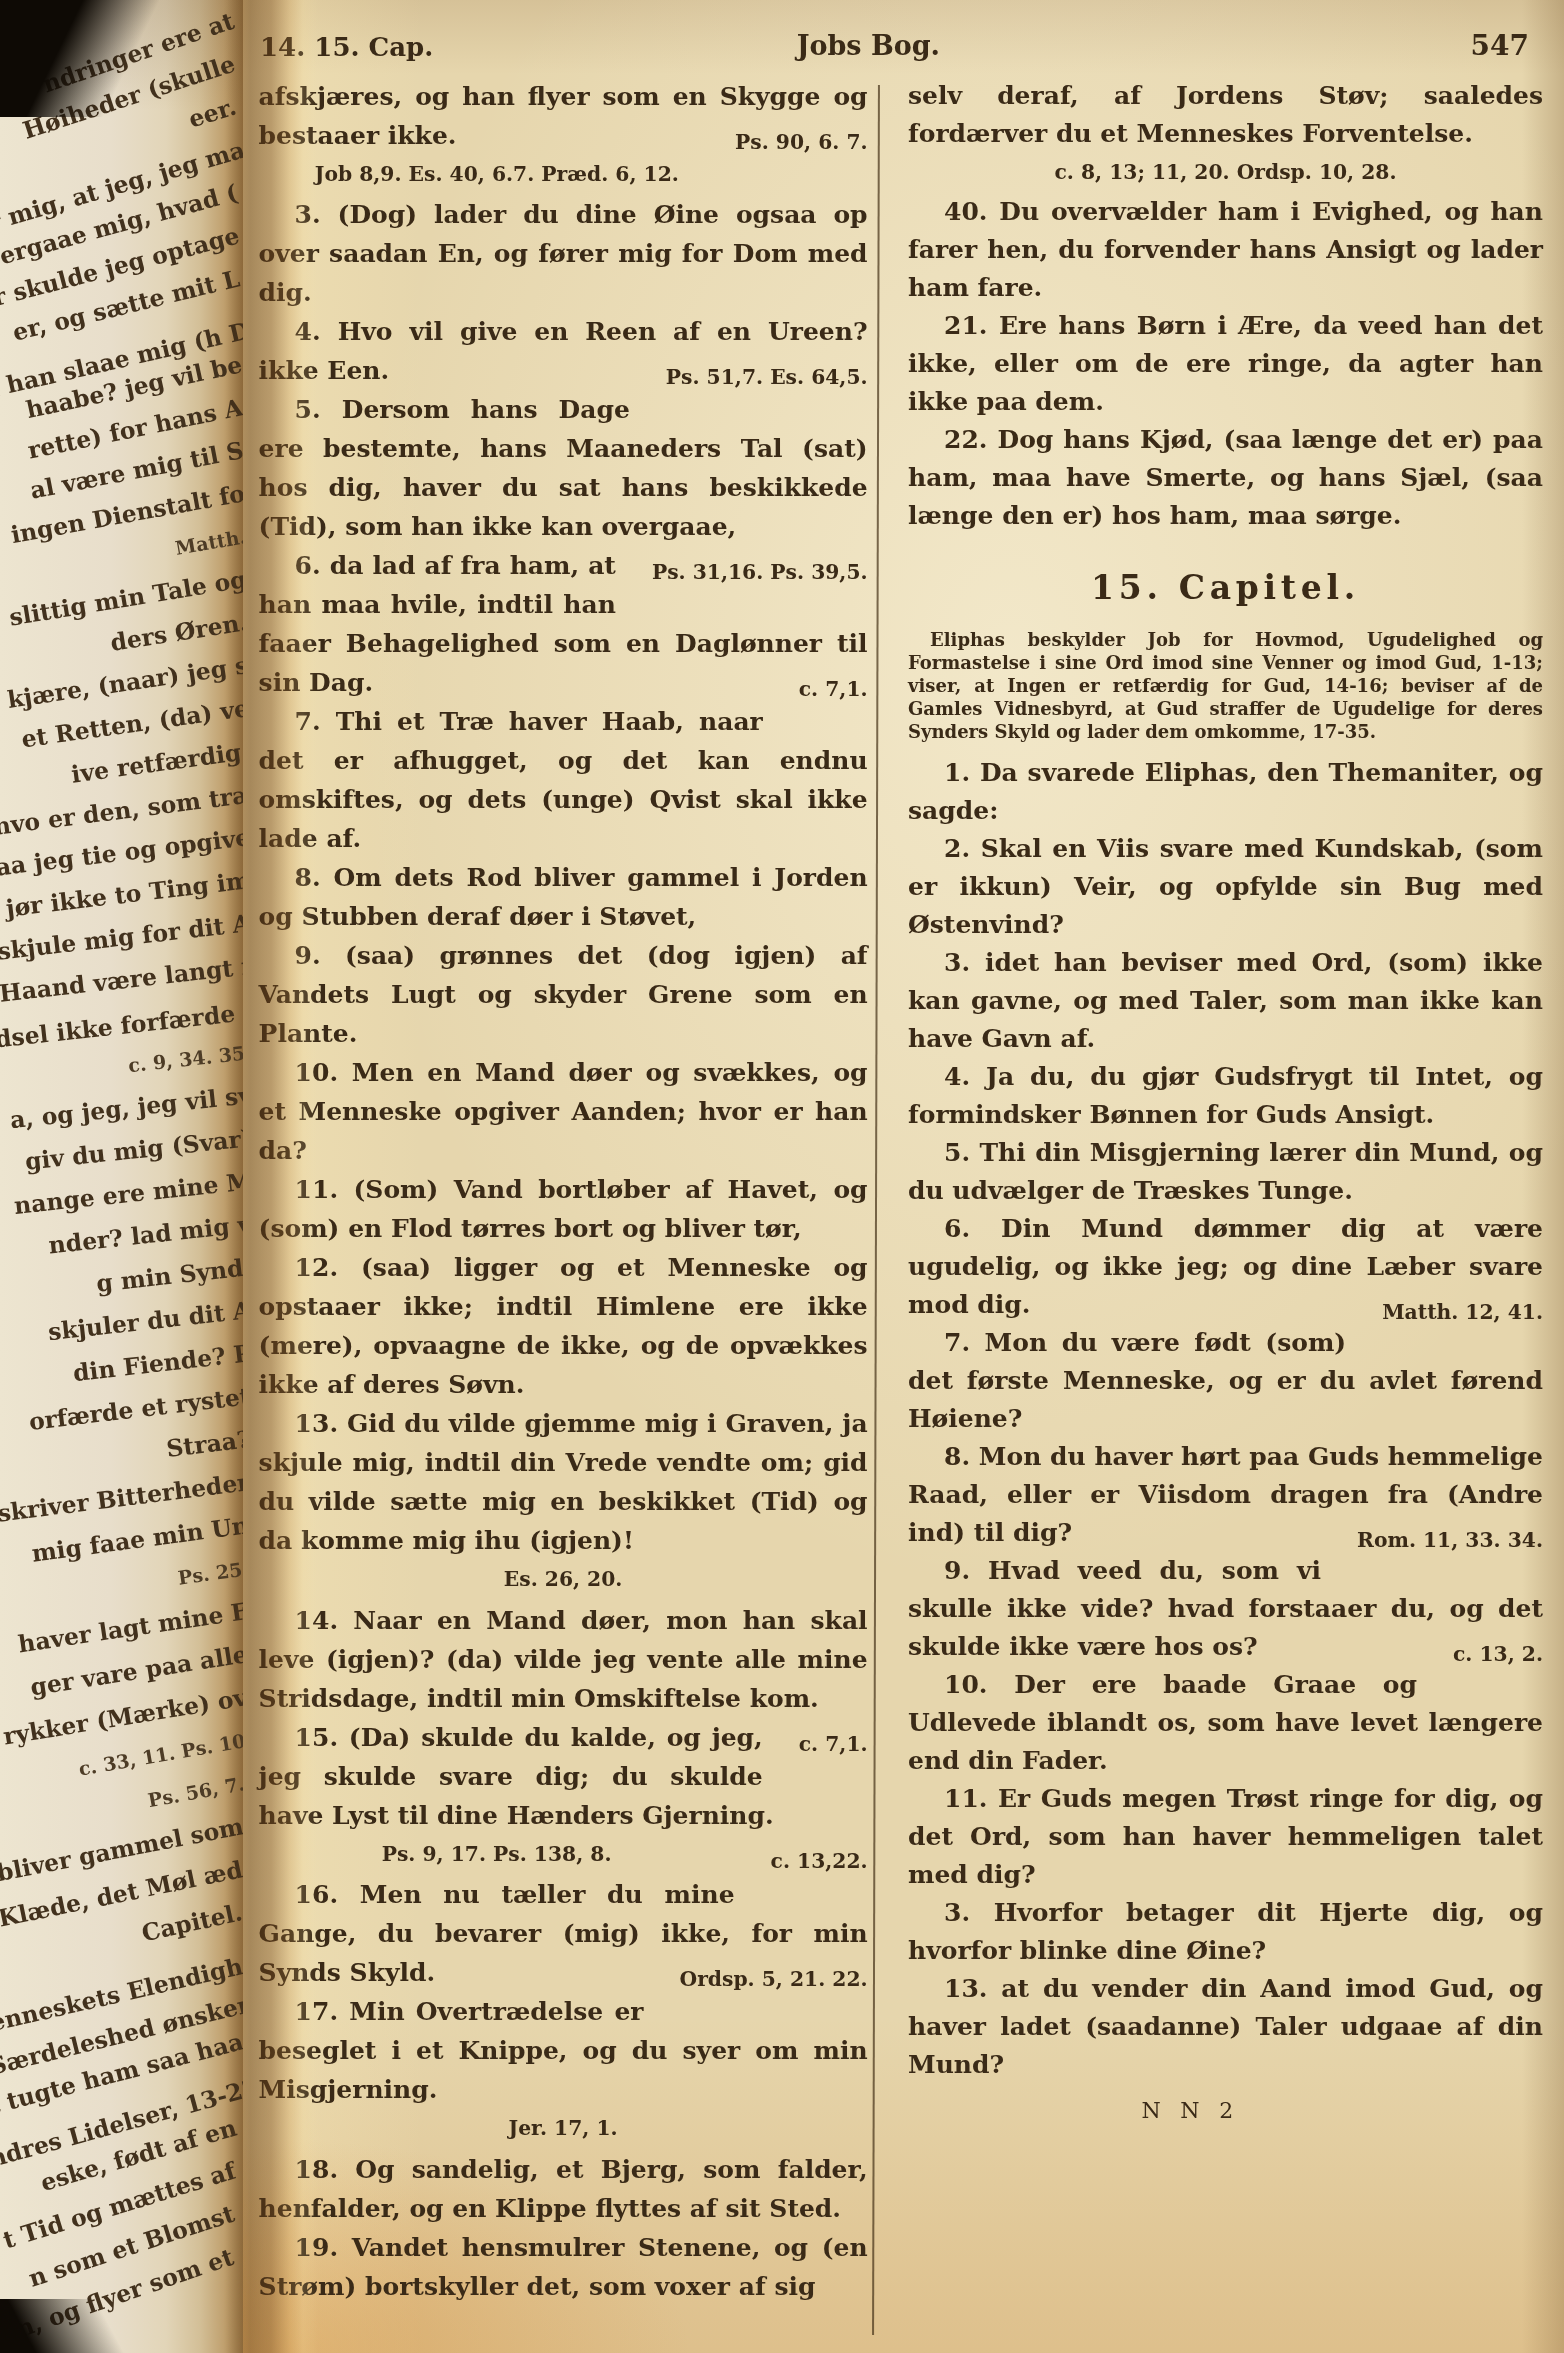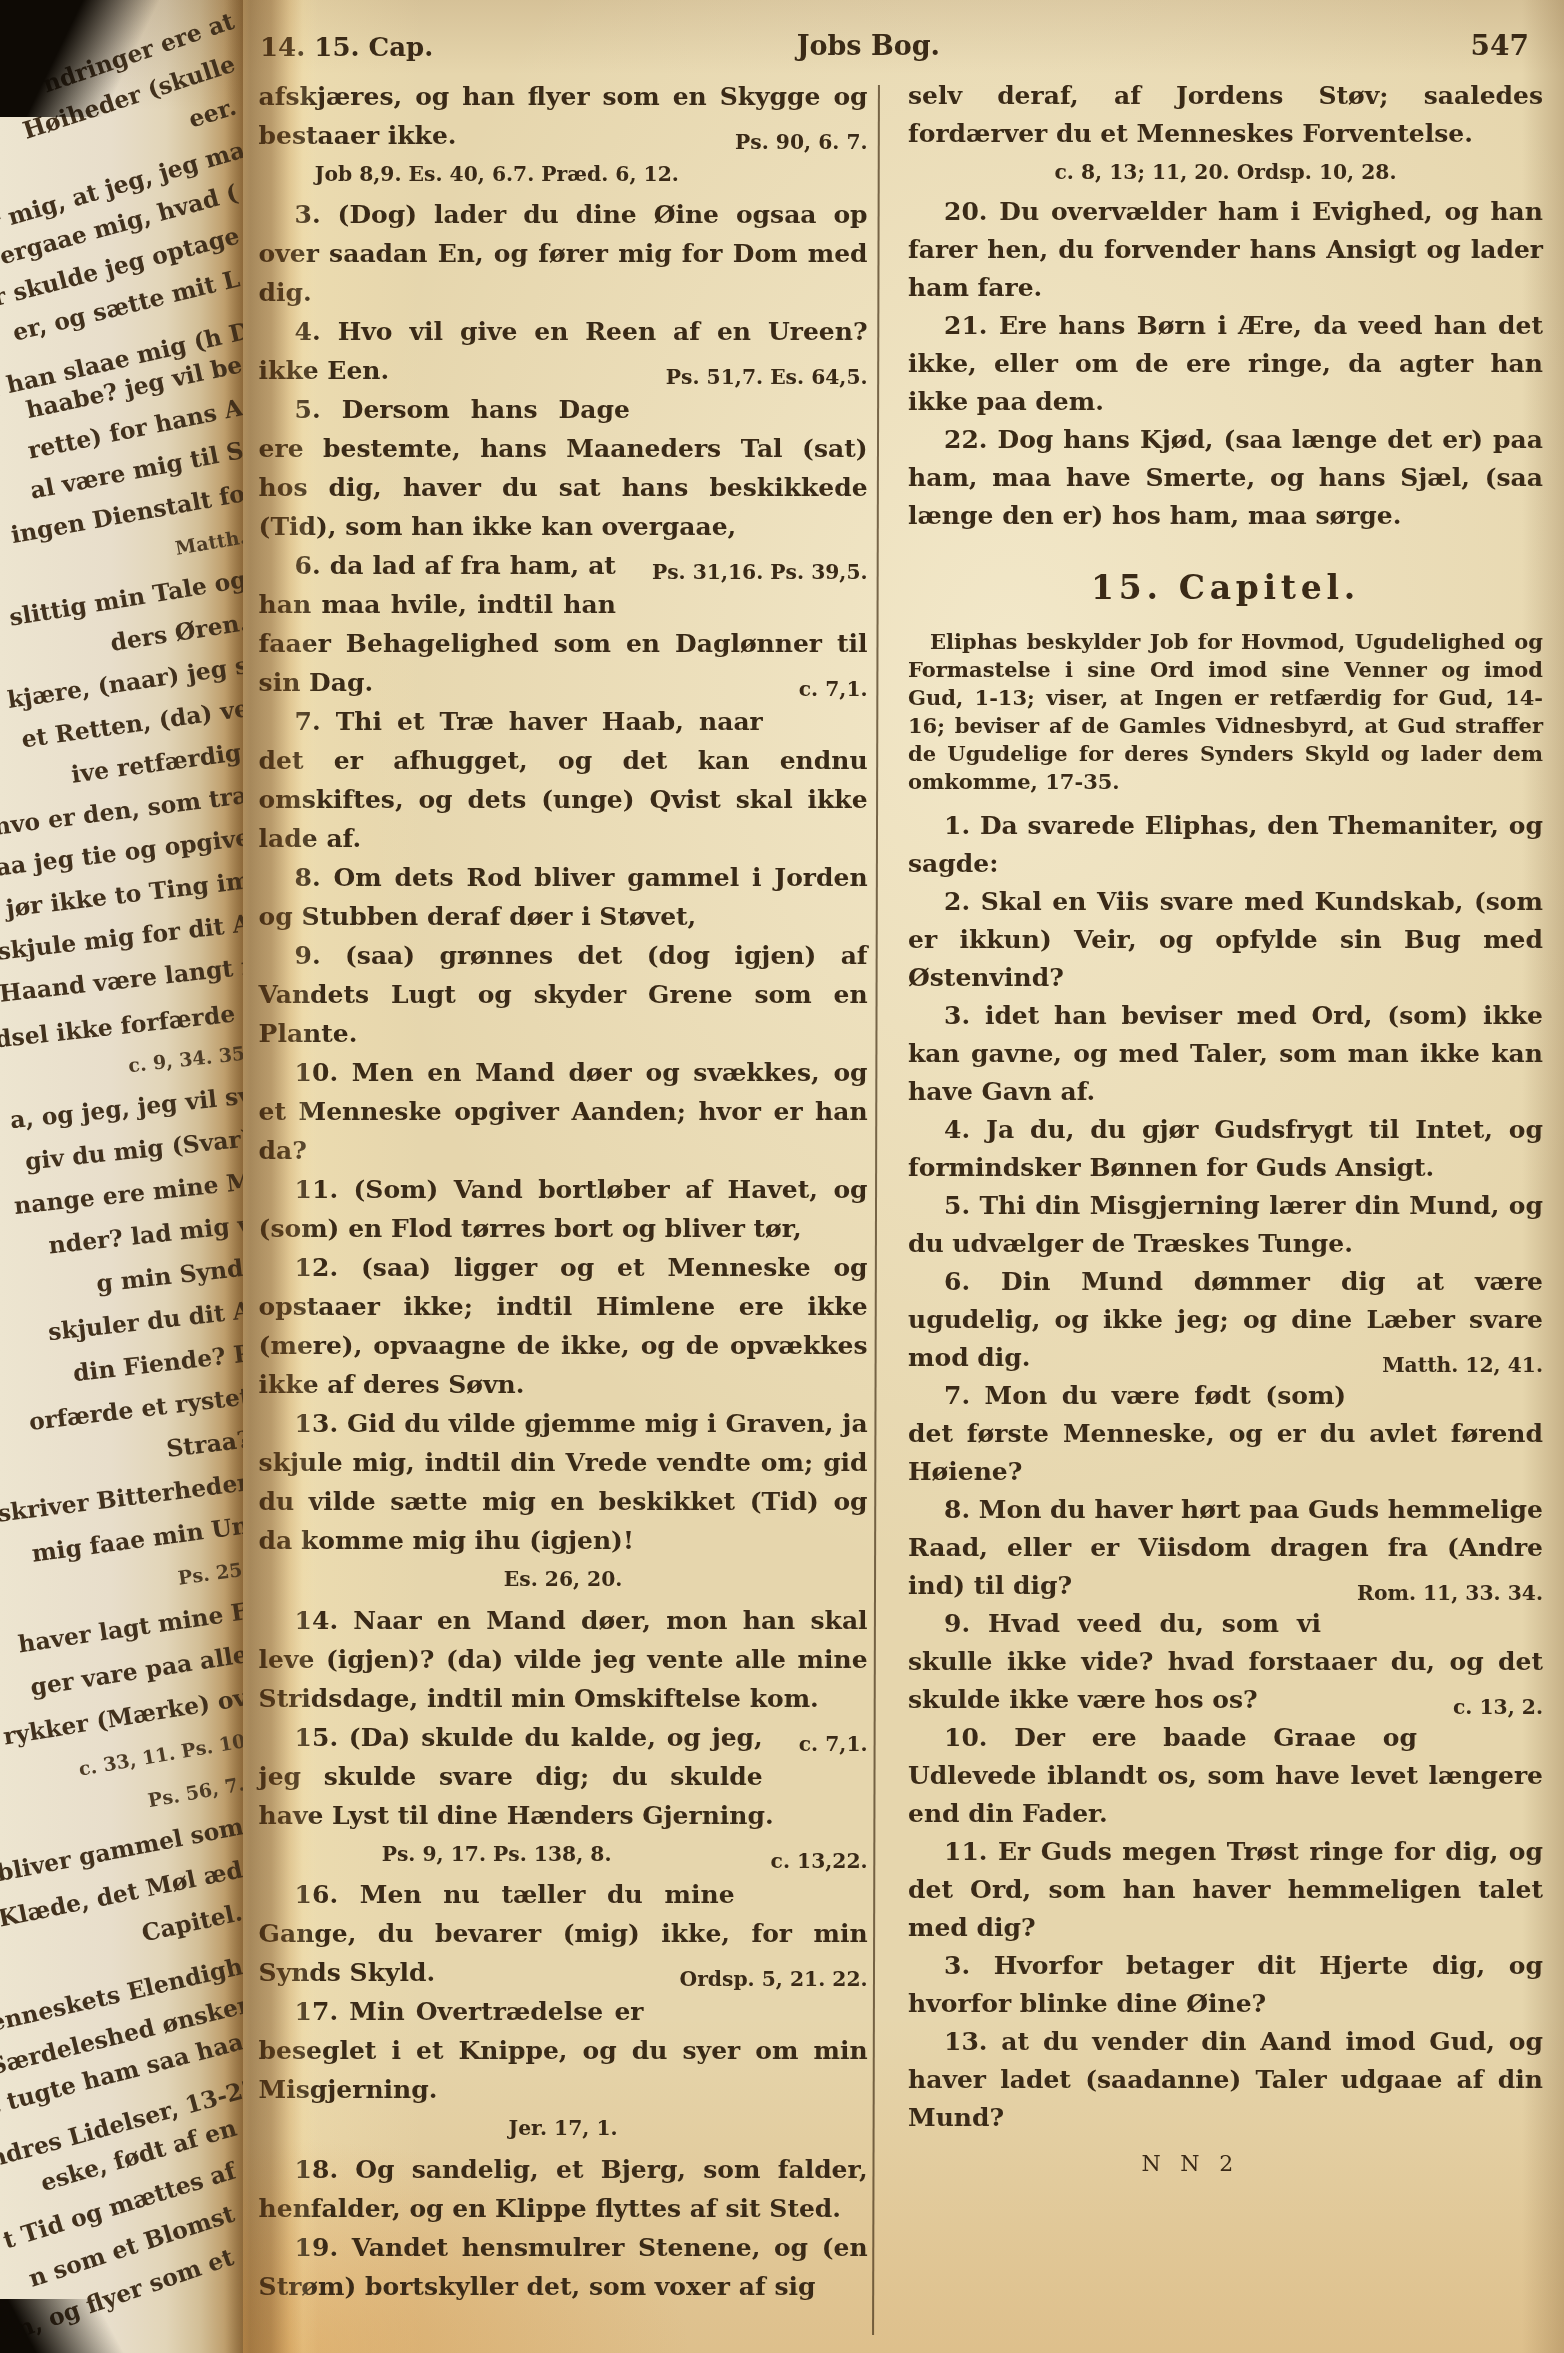--- a/index.html
+++ b/index.html
@@ -56,21 +56,21 @@
   .col-left  { left:15.6px;  width:609px; }
   .col-right { left:653px; width:635px;margin-left:12px; }
   .divider { position:absolute; left:632px; top:85px; width:1.6px; height:2250px; background:rgba(72,52,26,.72); transform:rotate(.15deg); }
   .para { font-size:25px; font-weight:bold; text-align:justify; margin:0; }
   .col-left  .para { line-height:39px; }
   .col-right .para { line-height:38px; }
   .para.indent { text-indent:36px; }
   .refr { float:right; font-size:20.3px; padding-top:7px; font-weight:bold; }
   .refline { font-size:20.3px; font-weight:bold; text-align:center; line-height:31px; margin:3.9px 0 5.5px; }
   .chapter { font-size:33px; font-weight:bold; text-align:center; letter-spacing:4.7px; margin:33px 0 20.3px; }
-  .intro { font-size:21px; line-height:28px; font-weight:bold; text-align:justify; text-indent:22px; margin:0 0 11px; }
+  .intro { font-size:18px; line-height:23px; font-weight:bold; text-align:justify; text-indent:22px; margin:0 0 11px; }
   .signature { text-align:center; font-size:22px; font-weight:normal; letter-spacing:6.3px; margin-top:14px; padding-right:70px; }
 </style>
 </head>
 <body>
 
 <div class="left-page">
   <div class="prev-frags">
       <div class="frag"><span style="transform: translateX(0px) rotate(-19deg);">ndringer ere at</span></div>
       <div class="frag"><span style="transform: translateX(1.1px) rotate(-18deg);">Høiheder (skulle</span></div>
       <div class="frag"><span style="transform: translateX(2.3px) rotate(-17.1deg);">eer.</span></div>
@@ -154,21 +154,21 @@
       <div class="refline">Ps. 9, 17.   Ps. 138, 8.</div>
       <p class="para indent">16. Men nu tæller du mine Gange, du bevarer (mig) ikke, for min Synds Skyld. <span class="refr">Ordsp. 5, 21. 22.</span></p>
       <p class="para indent">17. Min Overtrædelse er beseglet i et Knippe, og du syer om min Misgjerning. </p>
       <div class="refline">Jer. 17, 1.</div>
       <p class="para indent">18. Og sandelig, et Bjerg, som falder, henfalder, og en Klippe flyttes af sit Sted. </p>
       <p class="para indent">19. Vandet hensmulrer Stenene, og (en Strøm) bortskyller det, som voxer af sig </p>
     </div>
   <div class="col col-right" id="col-right">
       <p class="para">selv deraf, af Jordens Støv; saaledes fordærver du et Menneskes Forventelse. </p>
       <div class="refline">c. 8, 13;  11, 20.   Ordsp. 10, 28.</div>
-      <p class="para indent">20. Du overvælder ham i Evighed, og han farer hen, du forvender hans Ansigt og lader ham fare. </p>
+      <p class="para indent">40. Du overvælder ham i Evighed, og han farer hen, du forvender hans Ansigt og lader ham fare. </p>
       <p class="para indent">21. Ere hans Børn i Ære, da veed han det ikke, eller om de ere ringe, da agter han ikke paa dem. </p>
       <p class="para indent">22. Dog hans Kjød, (saa længe det er) paa ham, maa have Smerte, og hans Sjæl, (saa længe den er) hos ham, maa sørge. </p>
       <h2 class="chapter">15. Capitel.</h2>
       <p class="intro">Eliphas beskylder Job for Hovmod, Ugudelighed og Formastelse i sine Ord imod sine Venner og imod Gud, 1-13; viser, at Ingen er retfærdig for Gud, 14-16; beviser af de Gamles Vidnesbyrd, at Gud straffer de Ugudelige for deres Synders Skyld og lader dem omkomme, 17-35.</p>
       <p class="para indent">1. Da svarede Eliphas, den Themaniter, og sagde: </p>
       <p class="para indent">2. Skal en Viis svare med Kundskab, (som er ikkun) Veir, og opfylde sin Bug med Østenvind? </p>
       <p class="para indent">3. idet han beviser med Ord, (som) ikke kan gavne, og med Taler, som man ikke kan have Gavn af. </p>
       <p class="para indent">4. Ja du, du gjør Gudsfrygt til Intet, og formindsker Bønnen for Guds Ansigt. </p>
       <p class="para indent">5. Thi din Misgjerning lærer din Mund, og du udvælger de Træskes Tunge. </p>
       <p class="para indent">6. Din Mund dømmer dig at være ugudelig, og ikke jeg; og dine Læber svare mod dig. <span class="refr">Matth. 12, 41.</span></p>

